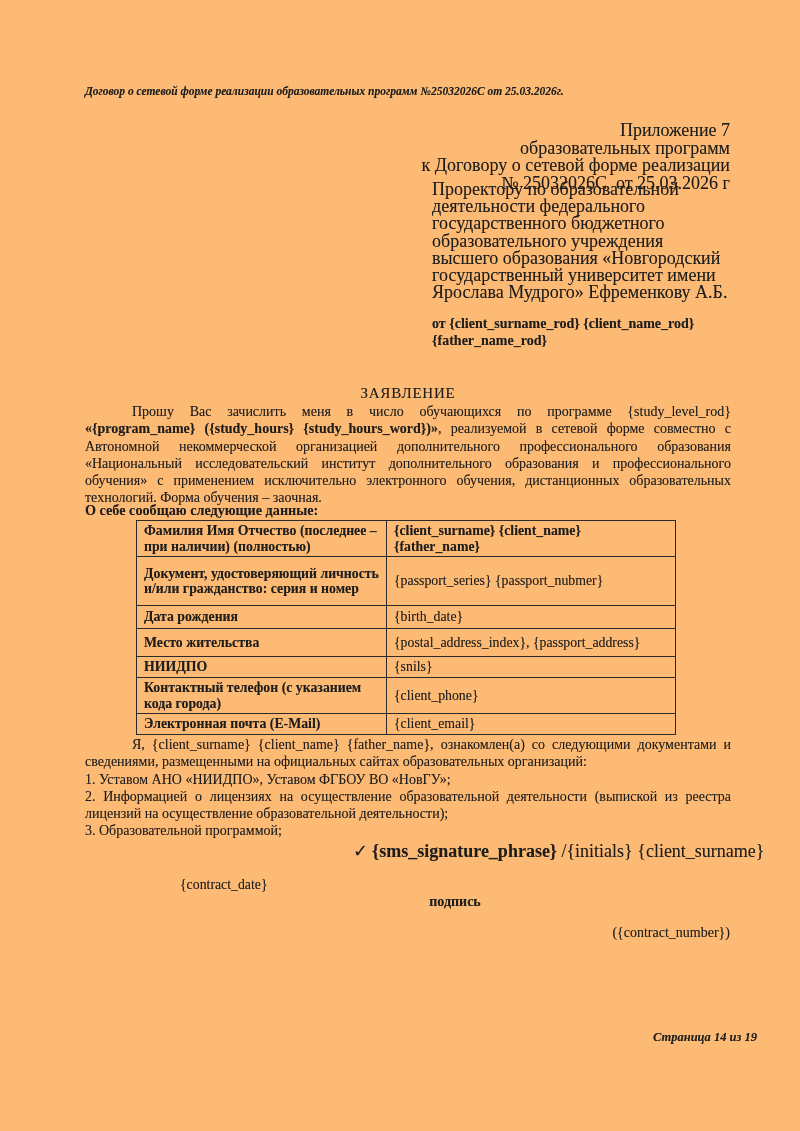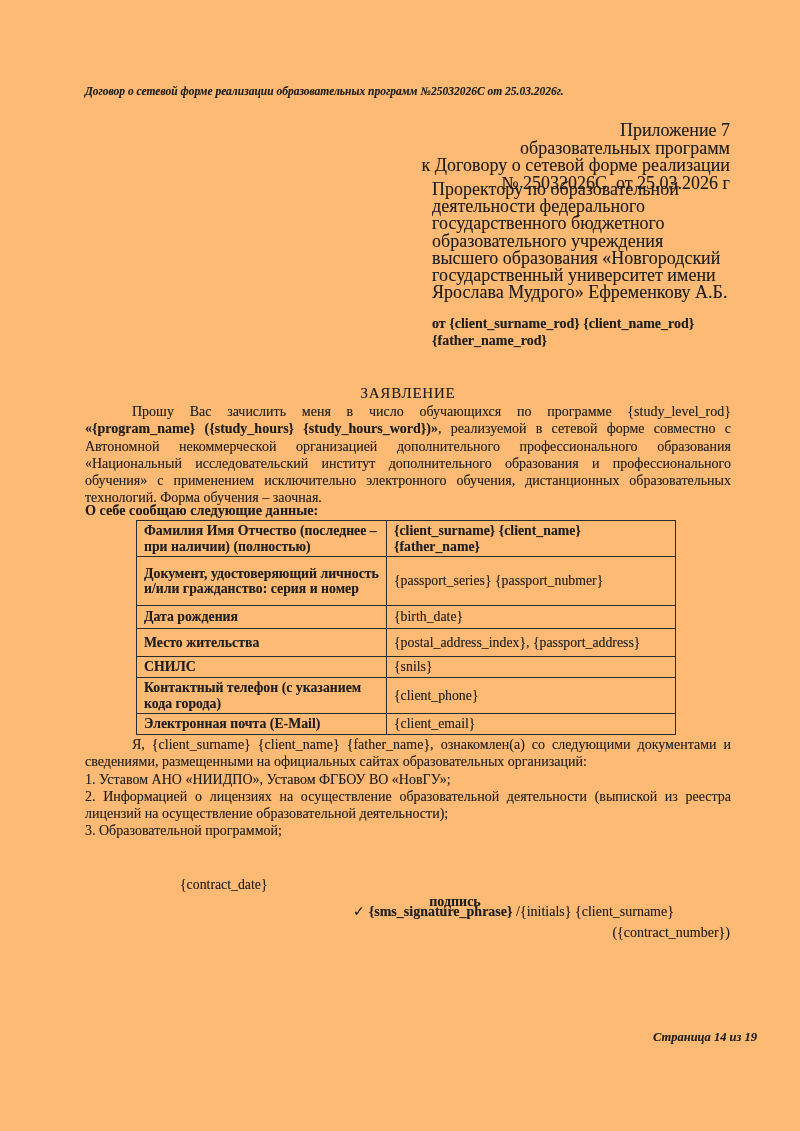--- a/index.html
+++ b/index.html
@@ -105,22 +105,22 @@
   .ack-intro { text-indent: 47px; text-align: justify; }
   .ack-item { text-align: justify; }
   .sig-date {
     position: absolute;
     left: 143px; top: 877px;
     font-size: 13.8px;
     margin-left: 37px;
   }
   .sig-line {
     position: absolute;
-    left: 353px; top: 903px;
-    font-size: 14px;
+    left: 353px; top: 840px;
+    font-size: 18px;
     white-space: nowrap;
   }
   .sig-line .check { margin-right: 4px; }
   .sig-caption {
     position: absolute;
     left: 370px; top: 894px;
     width: 170px;
     text-align: center;
     font-size: 14px;
     font-weight: bold;
@@ -174,21 +174,21 @@
     </tr>
     <tr class="r3">
       <td class="lbl">Дата рождения</td>
       <td class="val">{birth_date}</td>
     </tr>
     <tr class="r4">
       <td class="lbl">Место жительства</td>
       <td class="val">{postal_address_index}, {passport_address}</td>
     </tr>
     <tr class="r5">
-      <td class="lbl">СНИЛС</td>
+      <td class="lbl">НИИДПО</td>
       <td class="val">{snils}</td>
     </tr>
     <tr class="r6">
       <td class="lbl">Контактный телефон (с указанием кода города)</td>
       <td class="val">{client_phone}</td>
     </tr>
     <tr class="r7">
       <td class="lbl">Электронная почта (E-Mail)</td>
       <td class="val">{client_email}</td>
     </tr>

